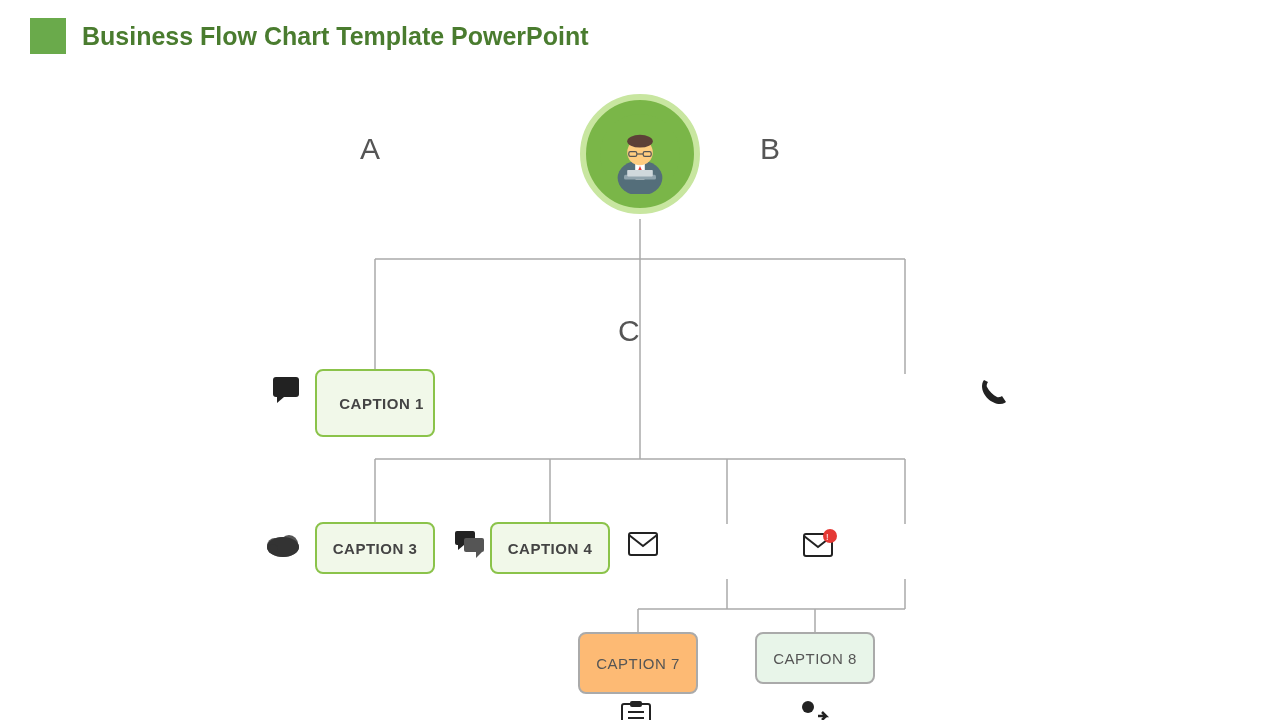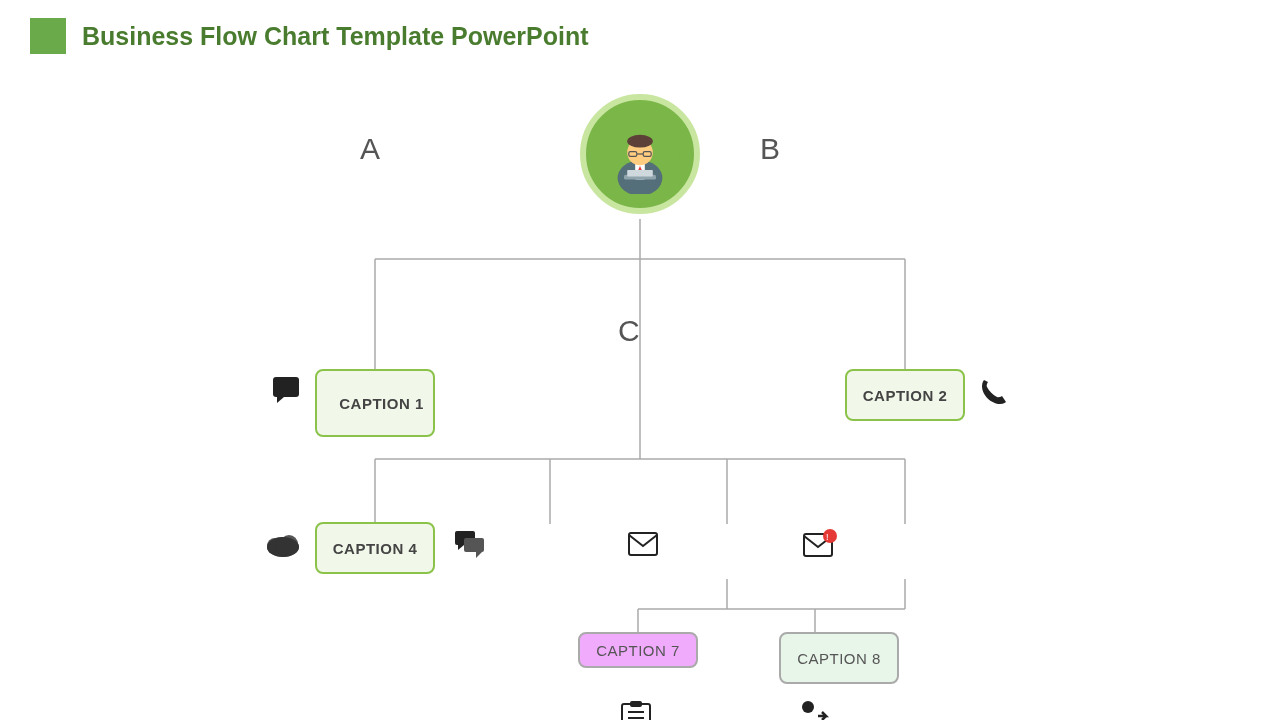--- a/index.html
+++ b/index.html
@@ -179,30 +179,30 @@
       <rect x="34" y="70" width="32" height="8" rx="1" fill="#cfd8dc"></rect>
     </svg>
   </div>
 
   <div class="label-a">A</div>
   <div class="label-b">B</div>
   <div class="label-c">C</div>
 
   <div class="caption-box" style="left:315px; top:305px; width:120px; height:68px;padding-left:13px;">CAPTION 1</div>
 
-  <div class="caption-box" style="left:845px; top:305px; width:120px; height:52px;">CAPTION 2</div>
-
-  <div class="caption-box" style="left:315px; top:458px; width:120px; height:52px;">CAPTION 4</div>
-
-
-
-
-  <div class="caption-box" style="left:578px; top:568px; width:120px; height:36px; background:#f0abfc; border-color:#aaa; color:#555; font-weight:500;">CAPTION 7</div>
-
-  <div class="caption-box" style="left:755px; top:568px; width:120px; height:52px; background:#e8f5e9; border-color:#aaa; color:#555; font-weight:500;margin-left:24px;">CAPTION 8</div>
+
+  <div class="caption-box" style="left:315px; top:458px; width:120px; height:52px;">CAPTION 3</div>
+
+  <div class="caption-box" style="left:490px; top:458px; width:120px; height:52px;">CAPTION 4</div>
+
+
+
+  <div class="caption-box" style="left:578px; top:568px; width:120px; height:62px; background:#fdba74; border-color:#aaa; color:#555; font-weight:500;">CAPTION 7</div>
+
+  <div class="caption-box" style="left:755px; top:568px; width:120px; height:52px; background:#e8f5e9; border-color:#aaa; color:#555; font-weight:500;">CAPTION 8</div>
 
   <div class="icon-el" style="left:272px; top:312px; font-size:26px;">
     <svg width="30" height="28" viewBox="0 0 30 28">
         <rect x="1" y="1" width="26" height="20" rx="3" fill="#222"></rect>
         <polygon points="5,21 5,27 12,21" fill="#222"></polygon>
       </svg>
   </div>
 
   <div class="icon-el" style="left:978px; top:314px; font-size:28px;">
     <svg width="28" height="30" viewBox="0 0 28 30">

